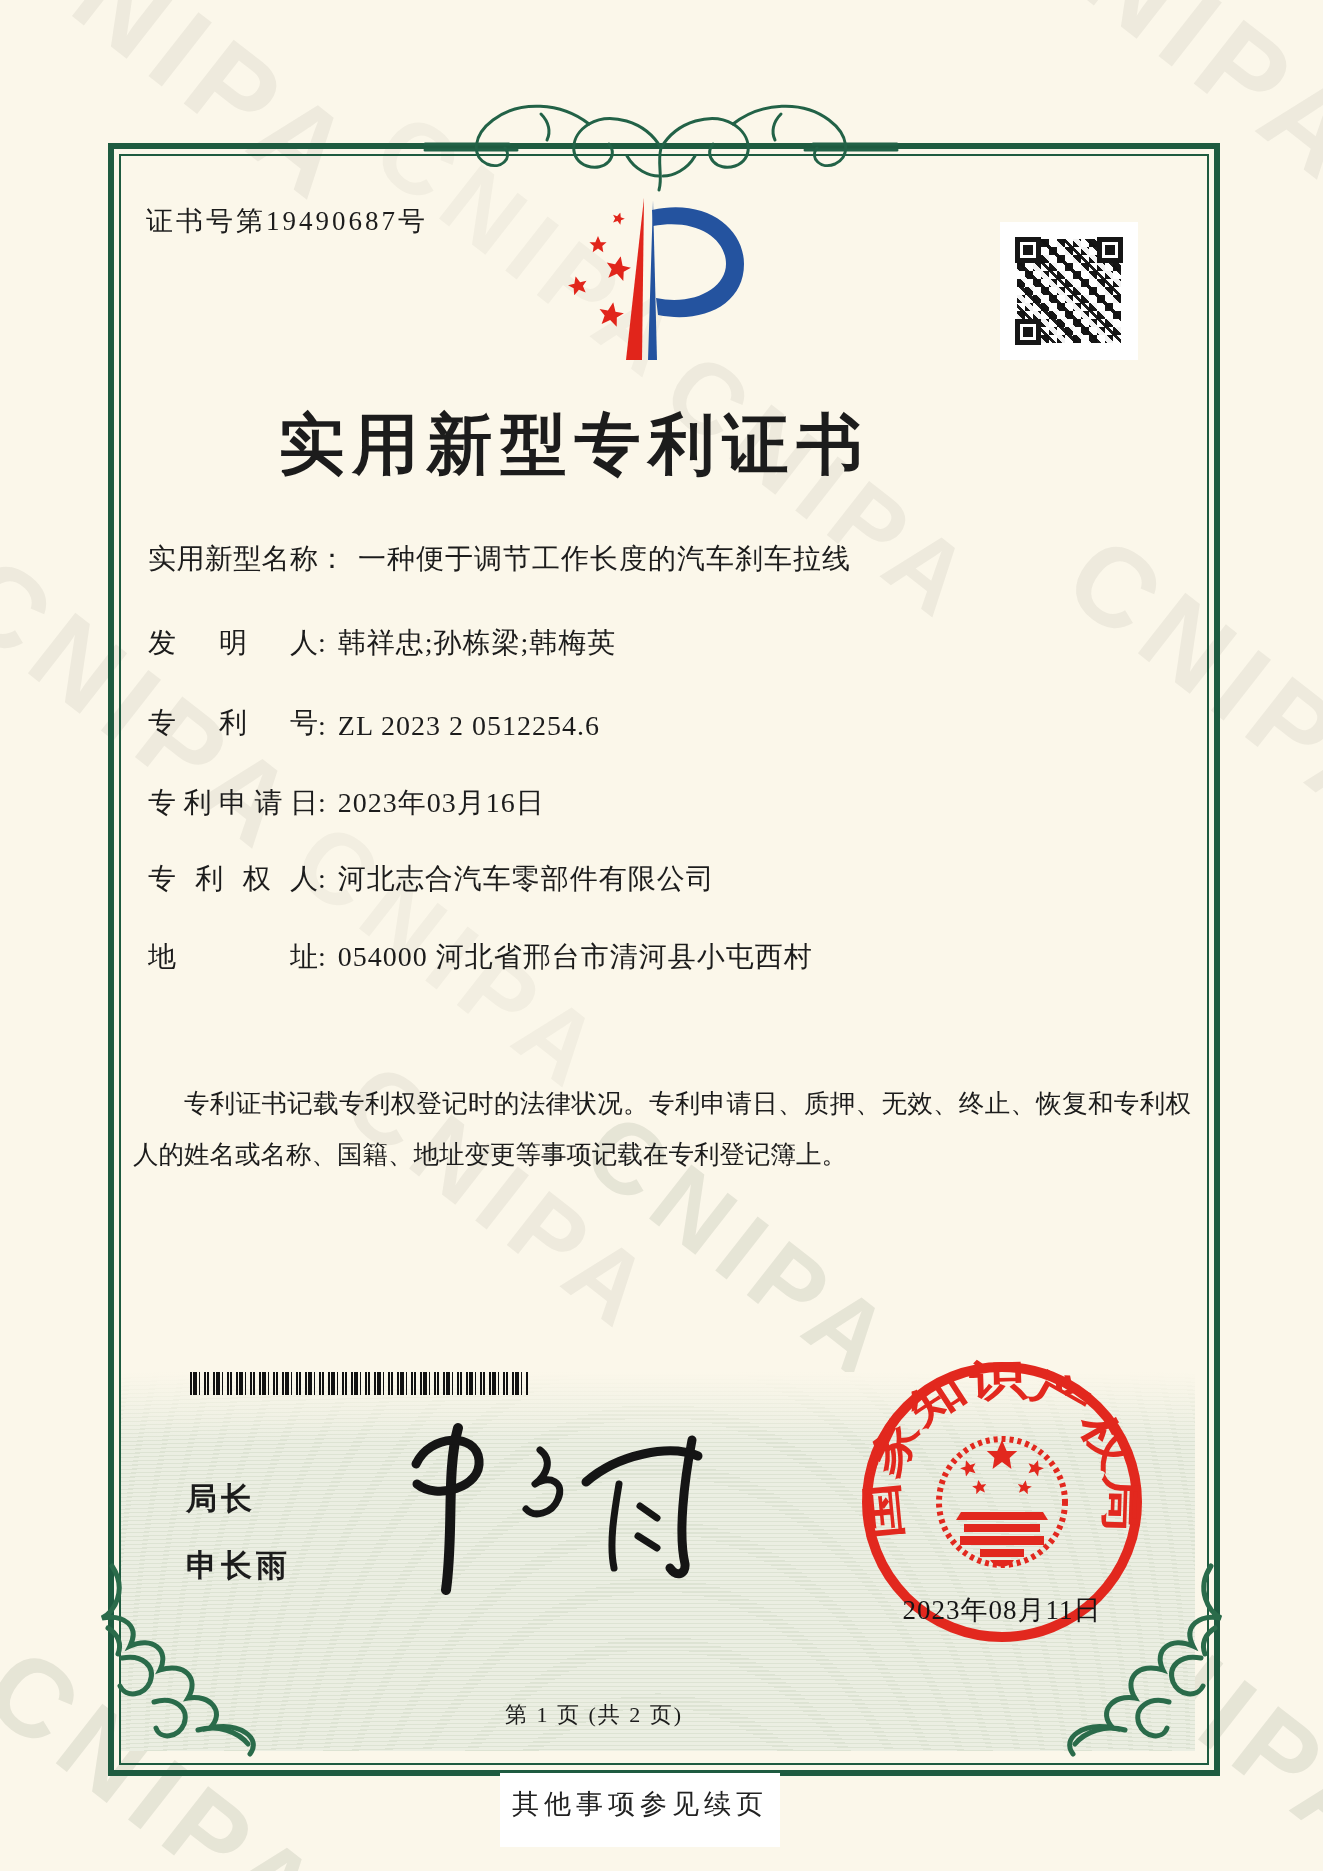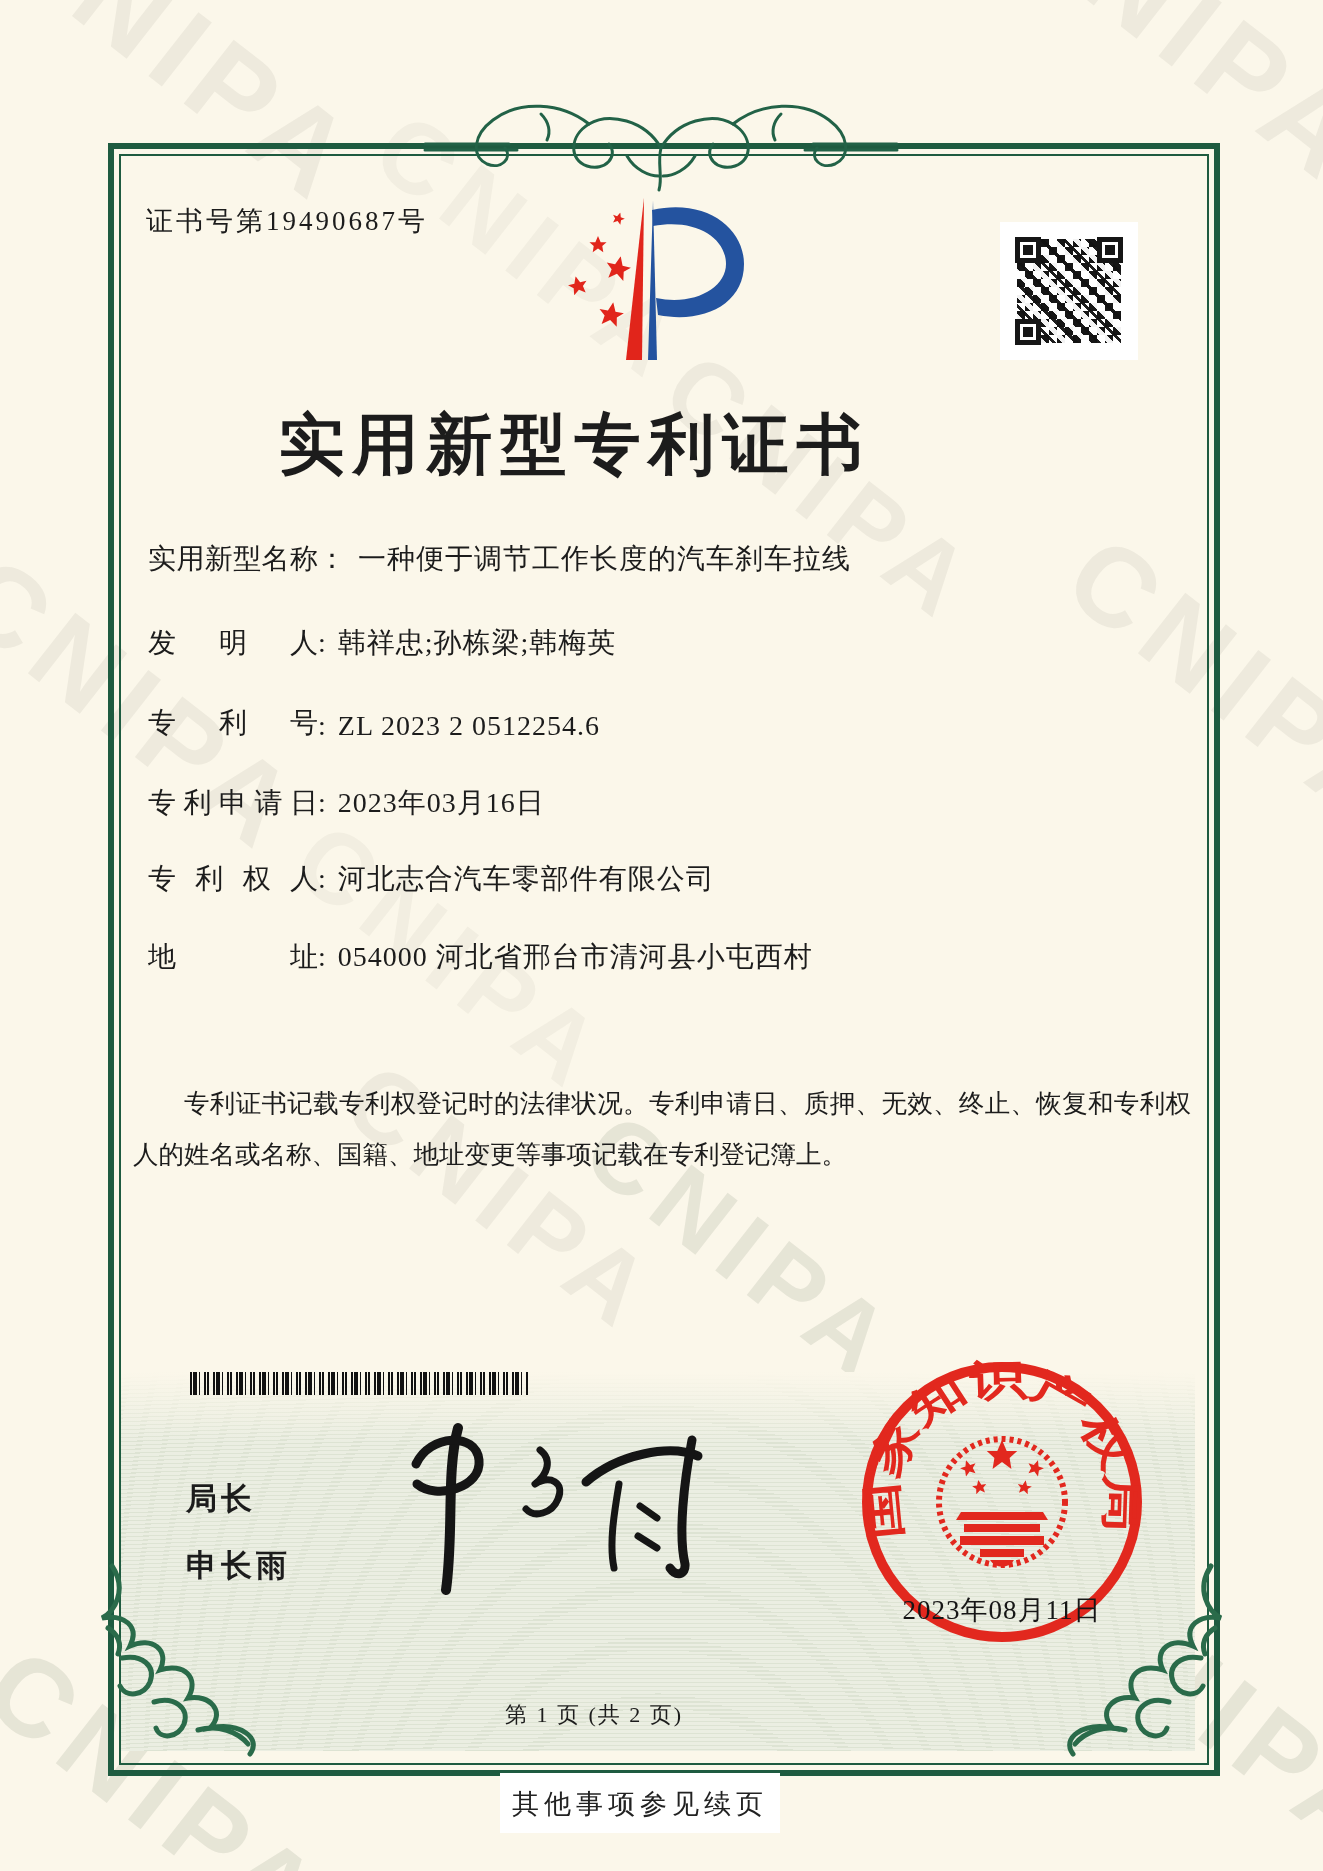--- a/index.html
+++ b/index.html
@@ -69,21 +69,21 @@
     background-image:
       repeating-linear-gradient(90deg,#111 0 2px,rgba(0,0,0,0) 2px 3px,#111 3px 7px,rgba(0,0,0,0) 7px 9px,#111 9px 10px,rgba(0,0,0,0) 10px 14px,#111 14px 16px,rgba(0,0,0,0) 16px 17px,#111 17px 19px,rgba(0,0,0,0) 19px 23px);
   }
   .signer{position:absolute;left:186px;z-index:3;font-family:"Liberation Sans","DejaVu Sans",sans-serif;font-weight:600;font-size:31px;letter-spacing:4px;text-align:right;}
   .signer-title{top:1478px;} .signer-name{top:1545px;}
   .signature{position:absolute;left:372px;top:1412px;width:345px;height:195px;z-index:4;}
   .seal{position:absolute;left:852px;top:1352px;width:300px;height:300px;z-index:4;}
   .seal-date{position:absolute;left:852px;top:1592px;width:300px;text-align:center;z-index:5;font-size:27px;letter-spacing:1px;color:#161616;}
   .page-info{position:absolute;left:108px;top:1700px;width:972px;text-align:center;z-index:3;font-size:22px;letter-spacing:2px;}
   .note-box{
-    position:absolute;left:500px;top:1773px;width:280px;height:60px;z-index:3;
+    position:absolute;left:500px;top:1773px;width:280px;height:74px;z-index:3;
     background:#ffffff;text-align:center;line-height:62px;font-size:27px;letter-spacing:5px;color:#222;
   }
 </style>
 </head>
 <body>
 
 <div class="wm" style="left:-30px;top:-20px;font-size:118px;">CNIPA</div>
 <div class="wm" style="left:980px;top:-40px;font-size:118px;">CNIPA</div>
 <div class="wm" style="left:350px;top:190px;font-size:100px;color:rgba(95,95,78,0.06);">CNIPA</div>
 <div class="wm" style="left:640px;top:430px;font-size:100px;">CNIPA</div>

